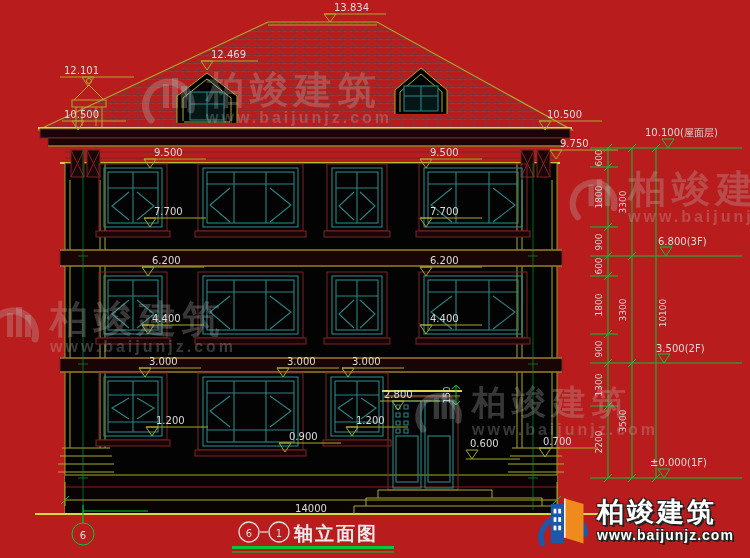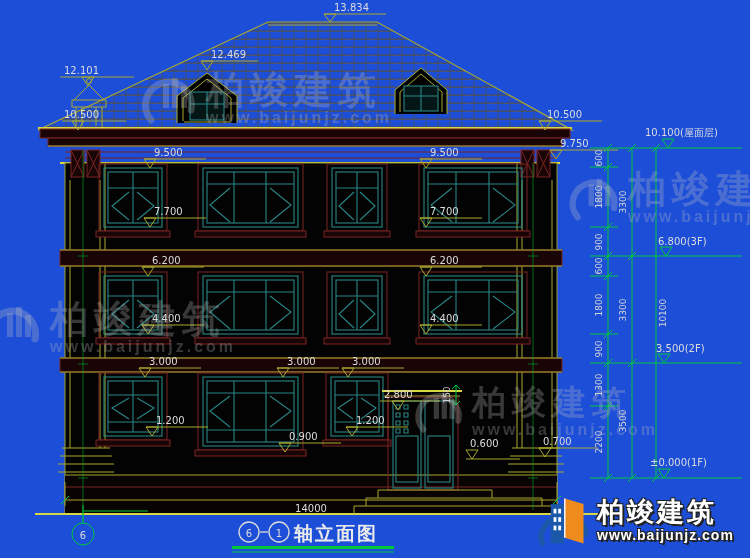--- a/index.html
+++ b/index.html
@@ -1,16 +1,16 @@
 <!DOCTYPE html>
 <html><head>
 <meta charset="utf-8">
 <style>
   html,body{margin:0;padding:0;background:#111;}
-  #stage{position:relative;width:750px;height:558px;background:#1d4ed8;overflow:hidden;
+  #stage{position:relative;width:750px;height:558px;background:#b91c1c;overflow:hidden;
          font-family:"Liberation Sans",sans-serif;}
   svg text{font-family:"DejaVu Sans",sans-serif;}
   .y{stroke:#a9a92f;fill:none;stroke-width:1;}
   .yb{stroke:#d8d845;fill:none;stroke-width:2;}
   .m{stroke:#7a2424;fill:none;stroke-width:1;}
   .mf{fill:#190505;stroke:#7a2424;stroke-width:1;}
   .t{stroke:#2a8585;fill:none;stroke-width:1.1;}
   .tf{fill:#051616;stroke:#2a8585;stroke-width:1.1;}
   .g{stroke:#00c83c;fill:none;stroke-width:1;}
   .ga{stroke:#00a028;fill:none;stroke-width:1;opacity:.65;}

